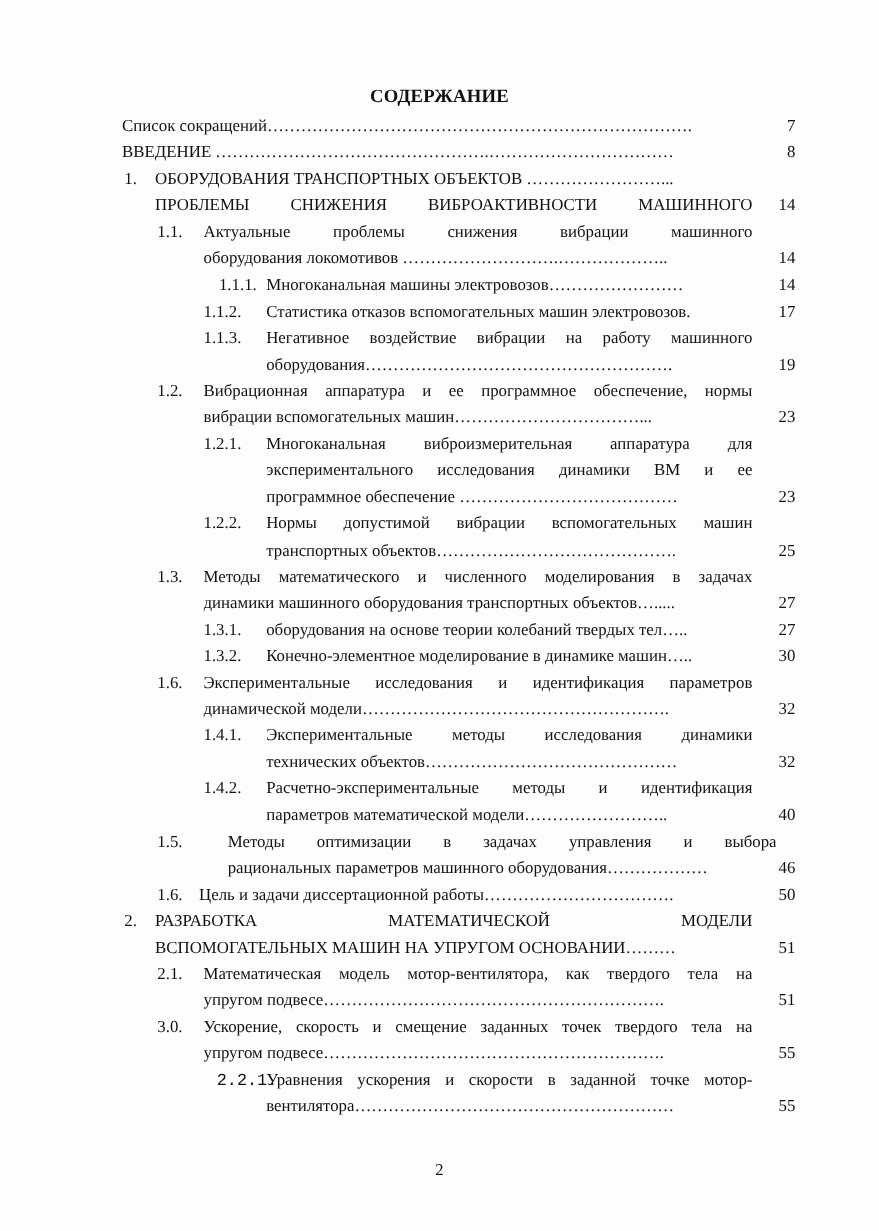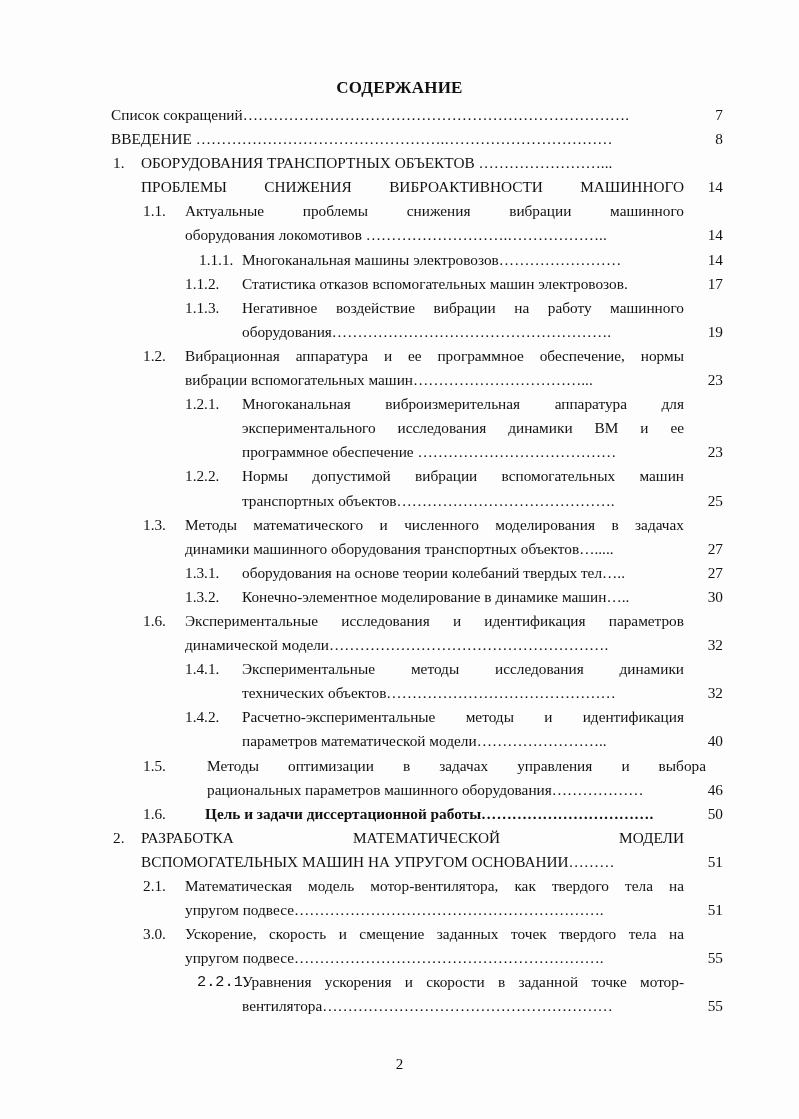--- a/index.html
+++ b/index.html
@@ -146,21 +146,21 @@
     <div class="row">
       <span class="num" style="left: 32px;">1.5.</span>
       <div class="body" style="margin-left: 96px; width: 499px;">
         <span class="line justify">Методы оптимизации в задачах управления и выбора</span>
         <span class="line">рациональных параметров машинного оборудования………………</span>
       </div>
       <span class="pg">46</span>
     </div>
     <div class="row">
       <span class="num" style="left: 32px;">1.6.</span>
-      <div class="body" style="margin-left: 94px; width: 499px; font-weight: bold;">
+      <div class="body" style="margin-left: 70px; width: 499px;">
         <span class="line">Цель и задачи диссертационной работы…………………………….</span>
       </div>
       <span class="pg">50</span>
     </div>
     <div class="row">
       <span class="num" style="left: 2px;">2.</span>
       <div class="body" style="margin-left: 30px; width: 543px;">
         <span class="line justify">РАЗРАБОТКА МАТЕМАТИЧЕСКОЙ МОДЕЛИ</span>
         <span class="line">ВСПОМОГАТЕЛЬНЫХ МАШИН НА УПРУГОМ ОСНОВАНИИ………</span>
       </div>

